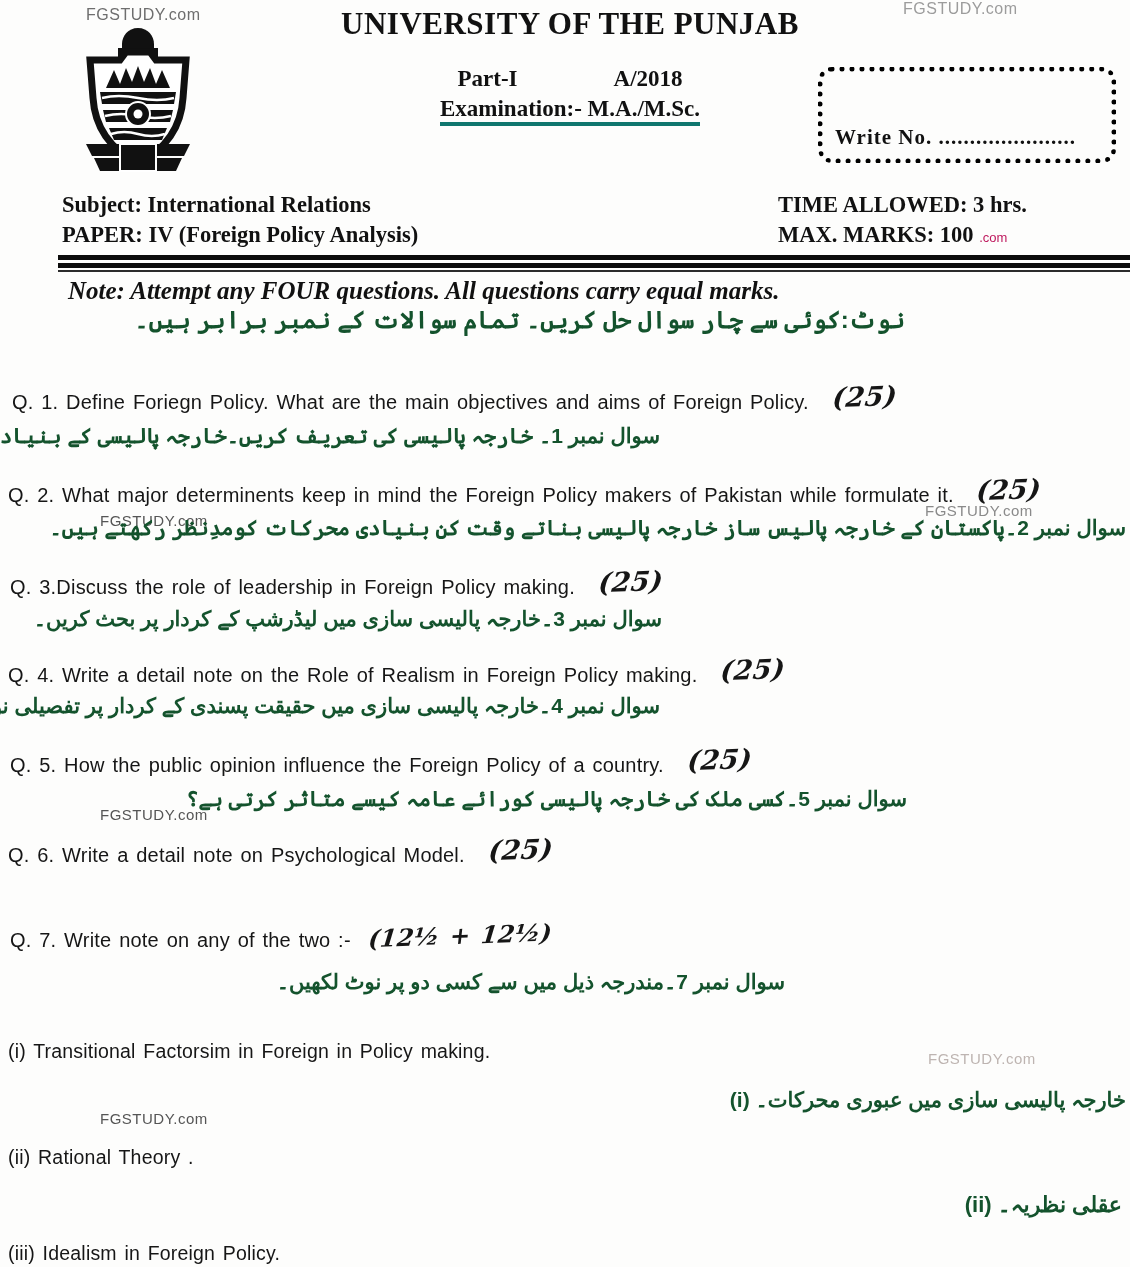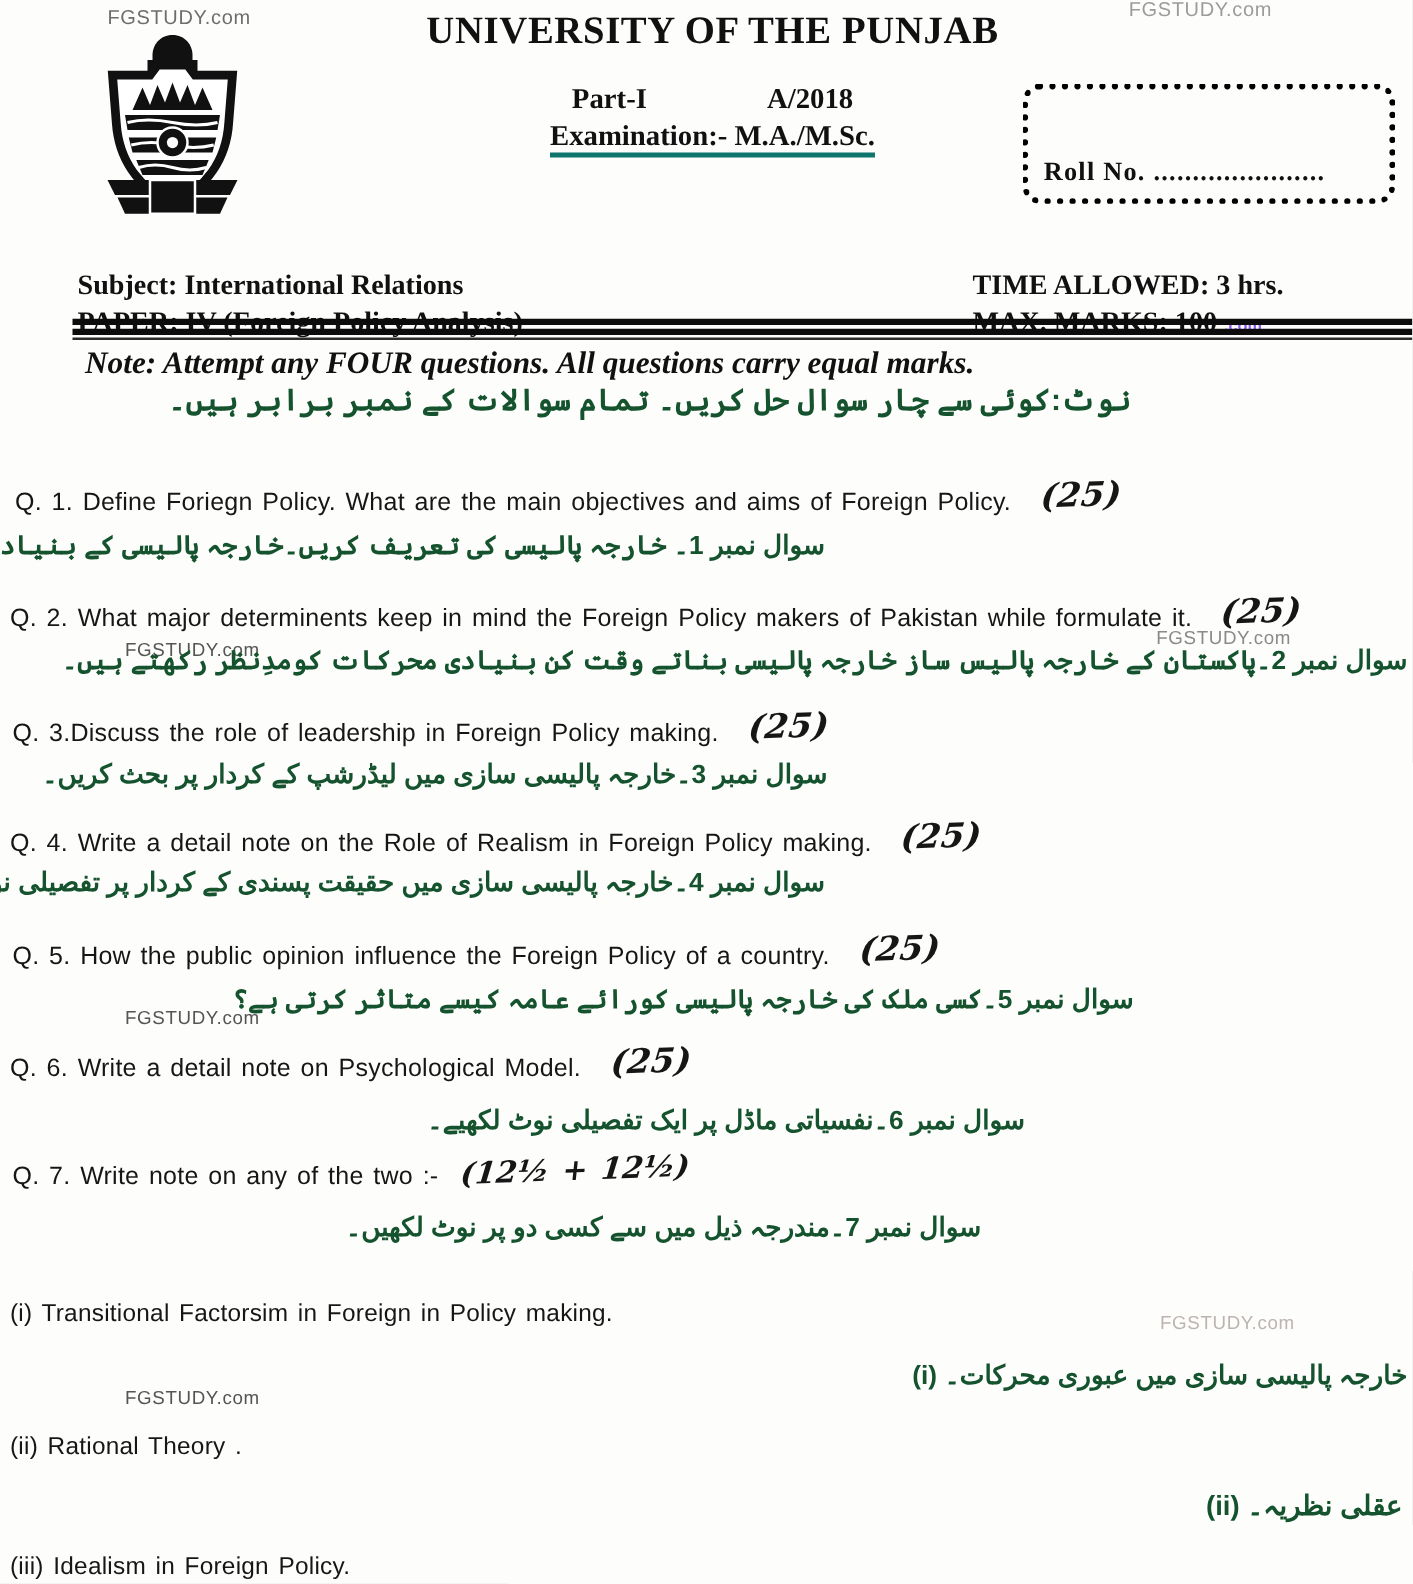--- a/index.html
+++ b/index.html
@@ -10,21 +10,21 @@
   }
   .abs { position:absolute; white-space:nowrap; }
   .serifb { font-family:"Liberation Serif", serif; font-weight:700; }
   .wm { color:#777; font-size:16px; letter-spacing:.5px; font-family:"Liberation Sans",sans-serif; }
   .title { font-size:31px; letter-spacing:.5px; text-align:center; }
   .partline { display:flex; justify-content:center; gap:96px; font-size:23px; }
   .examline { text-align:center; font-size:23px; }
   .examline span { border-bottom:4px solid #0f766e; padding-bottom:1px; }
   .rollbox { border:5px dotted #000; border-radius:14px; }
   .rolltext { position:absolute; left:12px; bottom:8px; font-size:21px; letter-spacing:1px; }
-  .hdr2 { font-size:22.5px;margin-top:23px; }
+  .hdr2 { font-size:22.5px; }
   .rule-bar { width:100%; background:#0c0c0c; }
   .note-en { font-family:"Liberation Serif", serif; font-style:italic; font-weight:700; font-size:25px; }
   .q { font-size:20px; letter-spacing:.2px; word-spacing:2px; color:#161616; }
   .marks {
     display:inline-block; font-family:"DejaVu Serif", serif; font-style:italic; font-weight:700;
     font-size:27px; transform:skewX(-8deg) rotate(-2deg); margin-left:16px; position:relative; top:-3px;
   }
   .marks-small { font-size:24px; margin-left:10px; }
   .ur { direction:rtl; unicode-bidi:plaintext; font-weight:700; font-size:21px; color:#14532d;
         font-family:"Liberation Sans", sans-serif; }
@@ -65,30 +65,30 @@
   <div class="abs serifb partline" style="left:340px; top:66px; width:460px;">
     <span>Part-I</span>
     <span>A/2018</span>
   </div>
 
   <div class="abs serifb examline" style="left:340px; top:96px; width:460px;">
     <span>Examination:- M.A./M.Sc.</span>
   </div>
 
   <div class="abs rollbox" style="left:818px; top:67px; width:288px; height:86px;">
-    <div class="rolltext serifb">Roll No. ......................</div>
+    <div class="rolltext serifb">Write No. ......................</div>
   </div>
 
   <div class="abs serifb hdr2" style="left:62px; top:192px;">Subject: International Relations</div>
   <div class="abs serifb hdr2" style="left:62px; top:222px;">PAPER: IV (Foreign Policy Analysis)</div>
 
   <div class="abs serifb hdr2" style="left:778px; top:192px;">TIME ALLOWED: 3 hrs.</div>
   <div class="abs serifb hdr2" style="left:778px; top:222px;">
     <span>MAX. MARKS: 100</span>
-    <span style="color:#8b5cf6; font-size:13px; font-weight:700; font-family:'Liberation Sans',sans-serif;">.com</span>
+    <span style="color:#be185d; font-size:13px; font-weight:400; font-family:'Liberation Sans',sans-serif;">.com</span>
   </div>
 
   <div class="abs" style="left:58px; top:255px; width:1072px;">
     <div class="rule-bar" style="height:5px;"></div>
     <div style="height:3px;"></div>
     <div class="rule-bar" style="height:5px;"></div>
     <div style="height:2px;"></div>
     <div class="rule-bar" style="height:2px; background:#2c2c2c;"></div>
   </div>
 
@@ -125,21 +125,20 @@
     <span>Q. 5. How the public opinion influence the Foreign Policy of a country.</span>
     <span class="marks">(25)</span>
   </div>
   <div class="abs ur" style="right:223px; top:787px;">سوال نمبر 5۔کسی ملک کی خارجہ پالیسی کورائے عامہ کیسے متاثر کرتی ہے؟</div>
   <div class="abs wm" style="left:100px; top:806px; font-size:15px; color:#555;">FGSTUDY.com</div>
 
   <div class="abs q" style="left:8px; top:837px;">
     <span>Q. 6. Write a detail note on Psychological Model.</span>
     <span class="marks">(25)</span>
   </div>
-  <div class="abs ur" style="right:310px; top:884px;">سوال نمبر 6۔نفسیاتی ماڈل پر ایک تفصیلی نوٹ لکھیے۔</div>
 
   <div class="abs q" style="left:10px; top:924px;">
     <span>Q. 7. Write note on any of the two :-</span>
     <span class="marks marks-small">(12½ + 12½)</span>
   </div>
   <div class="abs ur" style="right:345px; top:970px;">سوال نمبر 7۔مندرجہ ذیل میں سے کسی دو پر نوٹ لکھیں۔</div>
 
   <div class="abs q" style="left:8px; top:1040px; font-size:19.5px;">(i) Transitional Factorsim in Foreign in Policy making.</div>
   <div class="abs wm wm-faded" style="left:928px; top:1050px; font-size:15px;">FGSTUDY.com</div>
   <div class="abs ur" style="right:4px; top:1088px;">(i) خارجہ پالیسی سازی میں عبوری محرکات۔</div>

